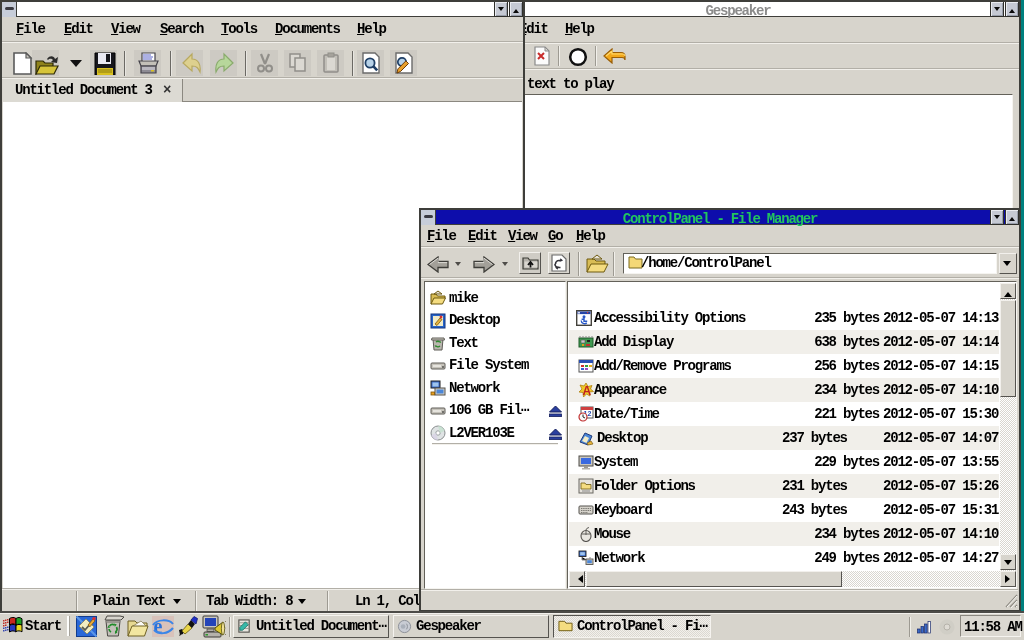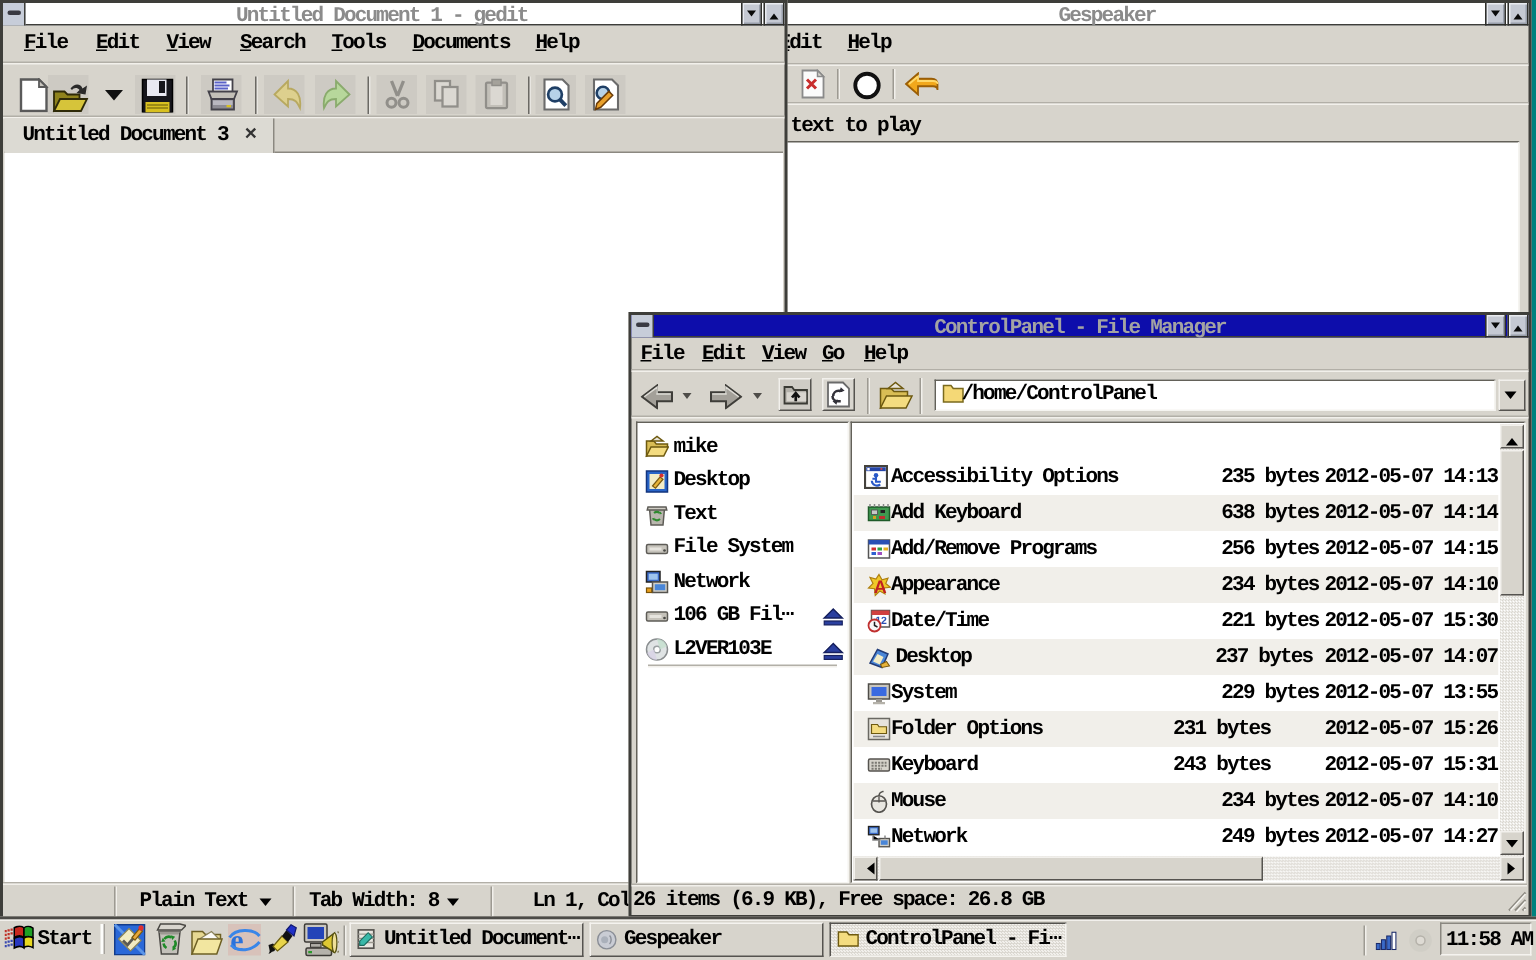--- a/index.html
+++ b/index.html
@@ -1,19 +1,19 @@
 <!DOCTYPE html>
 <html><head><meta charset="utf-8"><style>
 html,body{margin:0;padding:0}
 body{width:1024px;height:640px;overflow:hidden;position:relative;background:#00807e;
  font-family:"Liberation Mono",monospace}
 *{box-sizing:border-box}
 .t{position:absolute;font:bold 14px/15px "Liberation Mono",monospace;letter-spacing:-1.2px;white-space:pre;color:#000}
 .gray{color:#8b8b8b}
-.white{color:#a3a3a3}
+.white{color:#22c55e}
 .win{position:absolute;background:#d7d4cc;border:2px solid #3e3e3a}
 .tb{position:absolute;left:0;right:0;top:0;height:15px;background:#fff;border-bottom:1px solid #3e3e3a}
 .tbt{position:absolute;top:2px;left:0;right:0;height:14px;text-align:center}
 .mbtn{position:absolute;top:0;width:15px;height:15px;background:#c7cdd9;border-right:1px solid #3e3e3a}
 .dash{position:absolute;left:3px;top:5px;width:9px;height:3px;background:#3a3a42;border-radius:2px}
 .wbtn{position:absolute;top:0;width:14px;height:15px;background:#c5c9d3;border:1px solid #2f2f2b;border-top:none;box-shadow:inset 1px 1px 0 #e9ebf0,inset -1px -1px 0 #989eaa}
 .tridn{position:absolute;left:3px;top:5px;width:0;height:0;border:3.5px solid transparent;border-top:4.5px solid #0a0a0a}
 .triup{position:absolute;left:3px;top:4px;width:0;height:0;border:3.5px solid transparent;border-bottom:4.5px solid #0a0a0a}
 .etchh{position:absolute;height:2px;border-top:1px solid #b2afa7;border-bottom:1px solid #f2f0eb}
 .etchv{position:absolute;width:2px;border-left:1px solid #9d9a92;border-right:1px solid #f2f0eb}
@@ -59,21 +59,20 @@
   <div class="etchh" style="left:0;top:66px;width:562px"></div>
   <div class="t" style="left:70px;top:75px">text to play</div>
   <div class="sunk" style="left:6px;top:92px;width:550px;height:300px"></div>
 </div>
 
 <div class="win" id="gedit" style="left:0;top:0;width:525px;height:613px;z-index:2">
   <div class="tb">
     <div class="mbtn" style="left:0">
         <div class="dash"></div>
       </div>
-    <div class="t tbt gray" style="left:16px;right:32px;line-height:15px">Untitled Document 1 - gedit</div>
     <div class="wbtn" style="left:492px">
         <div class="tridn"></div>
       </div>
     <div class="wbtn" style="left:507px">
         <div class="triup"></div>
       </div>
   </div>
   <div class="t" style="left:14px;top:20px"><span class="mn">F</span>ile</div>
   <div class="t" style="left:62px;top:20px"><span class="mn">E</span>dit</div>
   <div class="t" style="left:109px;top:20px"><span class="mn">V</span>iew</div>
@@ -307,21 +306,21 @@
 <div class="t" style="left:314px;top:6px">2012-05-07 14:13:</div>
 <div style="position:absolute;left:0;top:25px;width:430px;height:24px;background:#f1efea"></div>
 <svg style="left:9px;top:29px" width="16" height="16" viewBox="0 0 16 16">
         <rect x="1" y="4" width="14" height="9" fill="#3f9a50" stroke="#1e5a28" stroke-width="1"></rect>
         <rect x="3" y="6" width="4" height="3" fill="#c8c8c8" stroke="#555" stroke-width="0.6"></rect>
         <rect x="9" y="6" width="3" height="2" fill="#222"></rect>
         <rect x="4" y="10" width="2" height="2" fill="#d8a020"></rect>
         <rect x="8" y="10" width="4" height="2" fill="#c03030"></rect>
         <path d="M2 2v2M5 2v2M8 2v2M11 2v2M14 2v2" stroke="#888" stroke-width="1"></path>
       </svg>
-<div class="t" style="left:25px;top:30px">Add Keyboard</div>
+<div class="t" style="left:25px;top:30px">Add Display</div>
 <div class="t" style="left:213px;top:30px;width:97px;text-align:right">638 bytes</div>
 <div class="t" style="left:314px;top:30px">2012-05-07 14:14:</div>
 <div style="position:absolute;left:0;top:49px;width:430px;height:24px;background:#ffffff"></div>
 <svg style="left:9px;top:53px" width="16" height="16" viewBox="0 0 16 16">
         <rect x="1" y="2" width="14" height="12" fill="#fff" stroke="#555" stroke-width="1"></rect>
         <rect x="1" y="2" width="14" height="3" fill="#2a50b4"></rect>
         <rect x="3" y="7" width="3" height="2" fill="#d03030"></rect>
         <rect x="7" y="7" width="3" height="2" fill="#30a040"></rect>
         <rect x="11" y="7" width="3" height="2" fill="#e8b020"></rect>
         <rect x="3" y="10" width="3" height="2" fill="#3060d0"></rect>
@@ -349,21 +348,21 @@
 <div class="t" style="left:25px;top:102px">Date/Time</div>
 <div class="t" style="left:213px;top:102px;width:97px;text-align:right">221 bytes</div>
 <div class="t" style="left:314px;top:102px">2012-05-07 15:30:</div>
 <div style="position:absolute;left:0;top:121px;width:430px;height:24px;background:#f1efea"></div>
 <svg style="left:9px;top:125px" width="16" height="16" viewBox="0 0 16 16">
         <path d="M2 12l5-9 7 3-4 9z" fill="#4a86d8" stroke="#223c78" stroke-width="1"></path>
         <path d="M4 11l3-5 4 2-2.5 5z" fill="#f2ecc8"></path>
         <path d="M9 13l4-2 2 3-5 1z" fill="#e8b43a" stroke="#7a5a10" stroke-width="0.7"></path>
       </svg>
 <div class="t" style="left:28px;top:126px">Desktop</div>
-<div class="t" style="left:225px;top:126px;width:97px;text-align:center">237 bytes</div>
+<div class="t" style="left:213px;top:126px;width:97px;text-align:left">237 bytes</div>
 <div class="t" style="left:314px;top:126px">2012-05-07 14:07:</div>
 <div style="position:absolute;left:0;top:145px;width:430px;height:24px;background:#ffffff"></div>
 <svg style="left:9px;top:149px" width="16" height="16" viewBox="0 0 16 16">
         <rect x="1" y="2" width="14" height="10" fill="#c9c6be" stroke="#4e4c48" stroke-width="1"></rect>
         <rect x="3" y="4" width="10" height="6" fill="#3a6ae0"></rect>
         <rect x="6" y="12" width="4" height="2" fill="#9b9891"></rect>
         <rect x="4" y="14" width="8" height="1.5" fill="#b5b2aa"></rect>
       </svg>
 <div class="t" style="left:25px;top:150px">System</div>
 <div class="t" style="left:213px;top:150px;width:97px;text-align:right">229 bytes</div>
@@ -419,21 +418,20 @@
 <div style="position:absolute;left:17px;top:0;width:256px;height:16px;background:#d7d4cc;border:1px solid #55534f;border-top-color:#f2f0ec;border-left-color:#f2f0ec"></div>
 <div style="position:absolute;left:431px;top:0;width:16px;height:16px;background:#d7d4cc;border:1px solid #55534f;border-top-color:#f2f0ec;border-left-color:#f2f0ec"></div>
 <div style="position:absolute;left:436px;top:4px;width:0;height:0;border:4px solid transparent;border-left:5px solid #000"></div>
 </div>
 <svg style="left:584px;top:383px" width="13" height="15" viewBox="0 0 13 15">
       <path d="M12 2L1 14M12 7l-7 7M12 12l-2 2" stroke="#8e8b83" stroke-width="1.4"></path>
       <path d="M12 3L2 14M12 8l-6 7M12 13l-1 1" stroke="#f6f5f1" stroke-width="1"></path>
     </svg>
 
   <div class="etchh" style="left:0;top:379px;width:597px"></div>
-  <div class="t" style="left:1px;top:383px">26 items (6.9 KB), Free space: 26.8 GB</div>
 </div>
 
 <div id="taskbar" style="position:absolute;left:0;top:611px;width:1024px;height:29px;background:#d7d4cc;border-top:2px solid #4c4b47;z-index:5">
   <div style="position:absolute;left:0;top:0;width:1024px;height:1px;background:#f2f0ec"></div>
   <svg style="left:3px;top:4px;position:absolute" width="20" height="17" viewBox="0 0 20 17">
     <g fill="#c03028">
         <rect x="0" y="3" width="1.5" height="1.5"></rect>
         <rect x="2" y="2.5" width="1.5" height="1.5"></rect>
         <rect x="4" y="2" width="1.5" height="1.5"></rect>
         <rect x="0" y="5.5" width="1.5" height="1.5"></rect>

